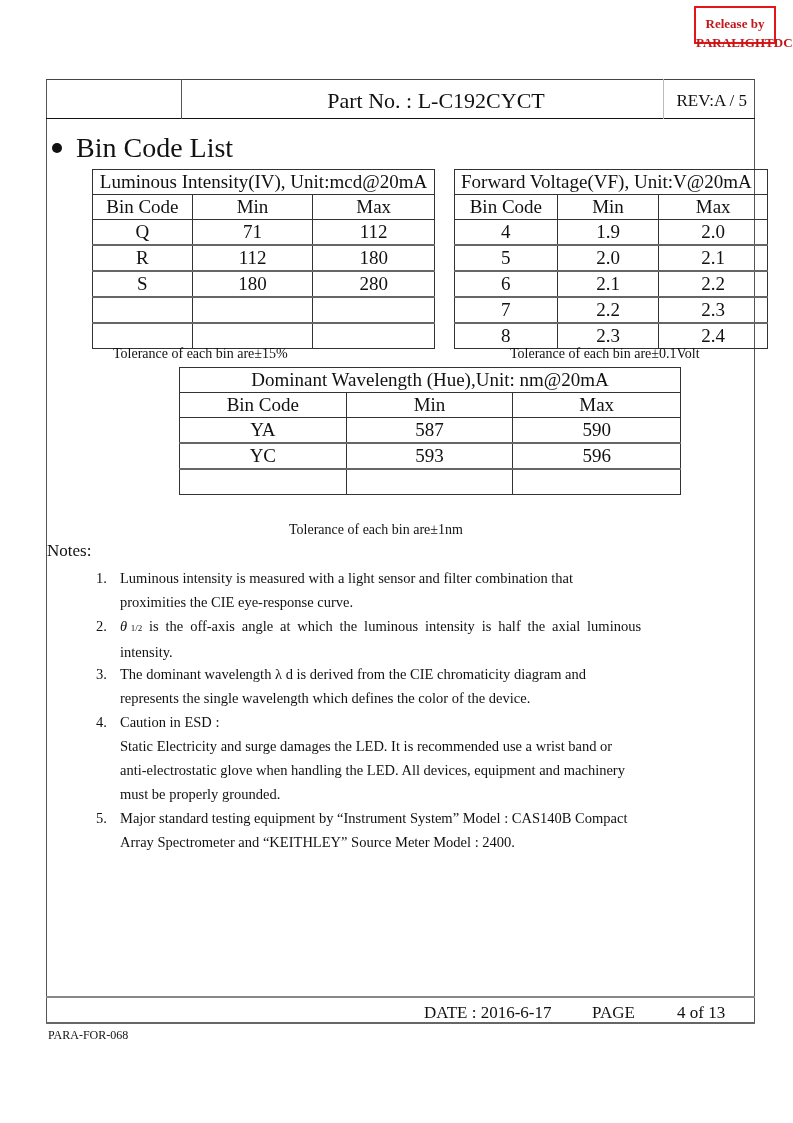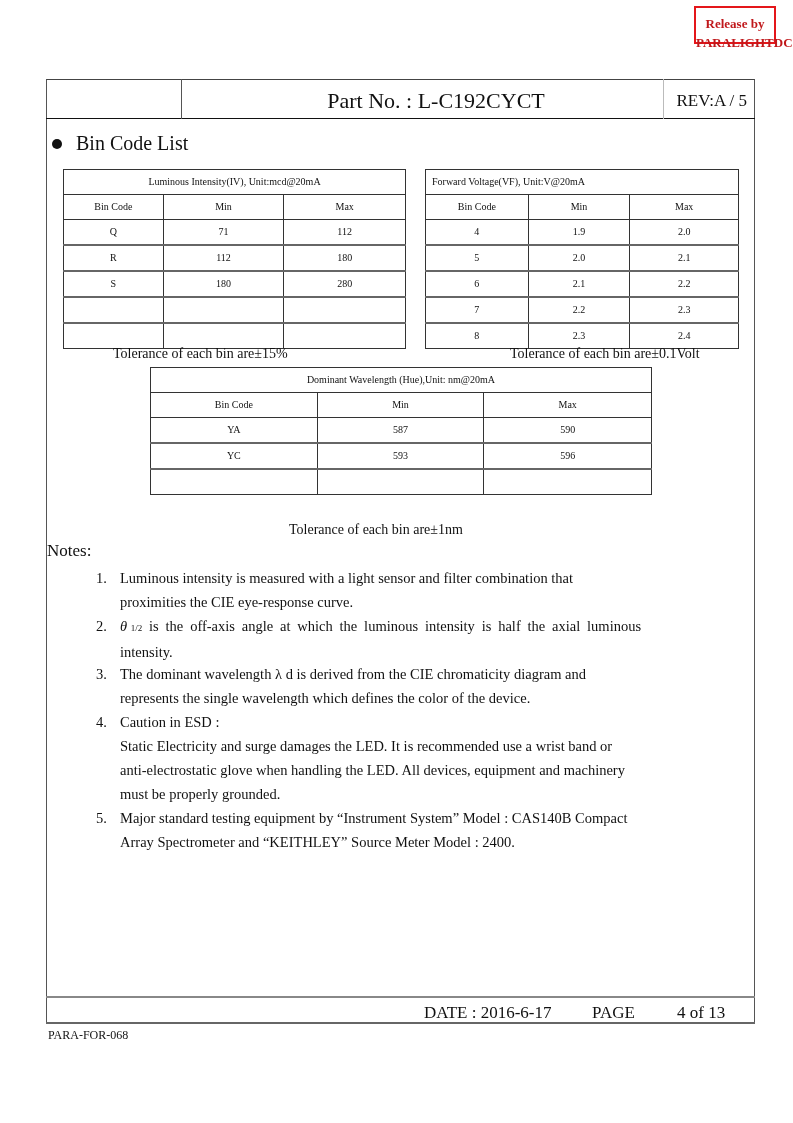--- a/index.html
+++ b/index.html
@@ -20,26 +20,26 @@
          border-bottom: 1.5px solid #111; box-sizing: border-box; text-decoration: underline; }
   .hdr .logo-cell { position: absolute; left: 0; top: 0; width: 135px; height: 40px;
          border-right: 1px solid #555; }
   .hdr .part { position: absolute; left: 180px; top: 0; width: 420px; height: 40px;
          text-align: center; font-size: 22px; line-height: 44px; }
   .hdr .rev { position: absolute; right: 8px; top: 0; height: 25px;
          font-size: 17px; line-height: 44px; }
   .hdr .rev-sep { position: absolute; left: 617px; top: 0; width: 0; height: 40px;
          border-left: 1px solid #bbb; }
 
-  .section-title { position: absolute; left: 52px; top: 132px; font-size: 20px;
+  .section-title { position: absolute; left: 52px; top: 132px; font-size: 28px;
          display: flex; align-items: center; }
   .section-title .bullet { display: inline-block; width: 10px; height: 10px;
          border-radius: 50%; background: #111; margin-right: 14px; }
 
-  table.bin { position: absolute; border-collapse: collapse; font-size: 10px; }
+  table.bin { position: absolute; border-collapse: collapse; font-size: 19px; margin-left: 29px; }
   table.bin td { border: 1px solid #333; text-align: center; height: 24px; padding: 0;
          line-height: 24px; }
   table.bin td.caption { height: 24px; }
   table.bin tr.sep td { border-bottom: 2px solid #666; }
 
   .tol { position: absolute; font-size: 14px; white-space: nowrap; }
 
   .notes-title { position: absolute; left: 47px; top: 541px; font-size: 17px; }
   .note { position: absolute; left: 96px; font-size: 14.5px; line-height: 24px; width: 600px; }
   .note .num { position: absolute; left: 0; top: 0; }

